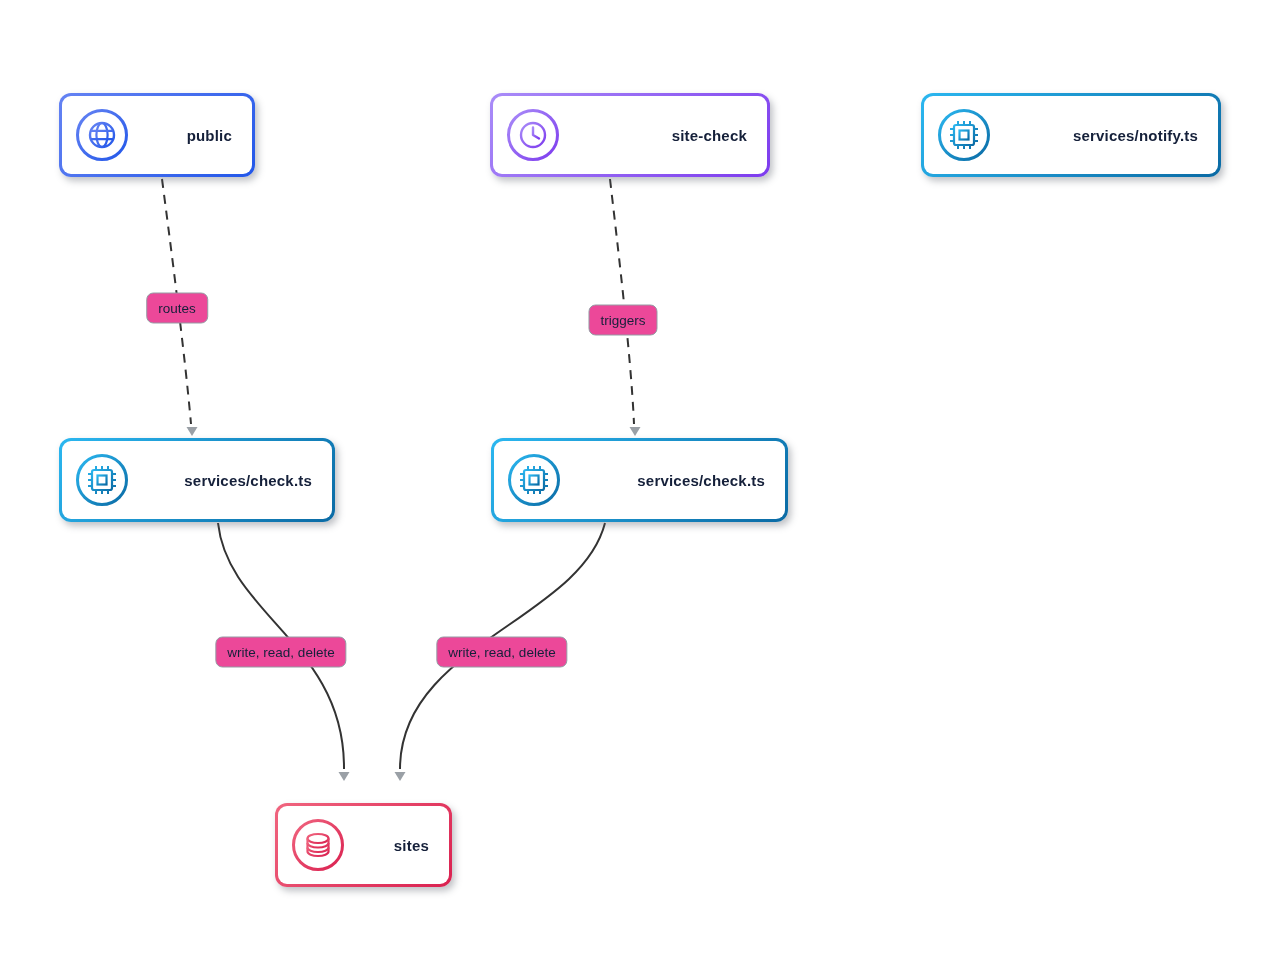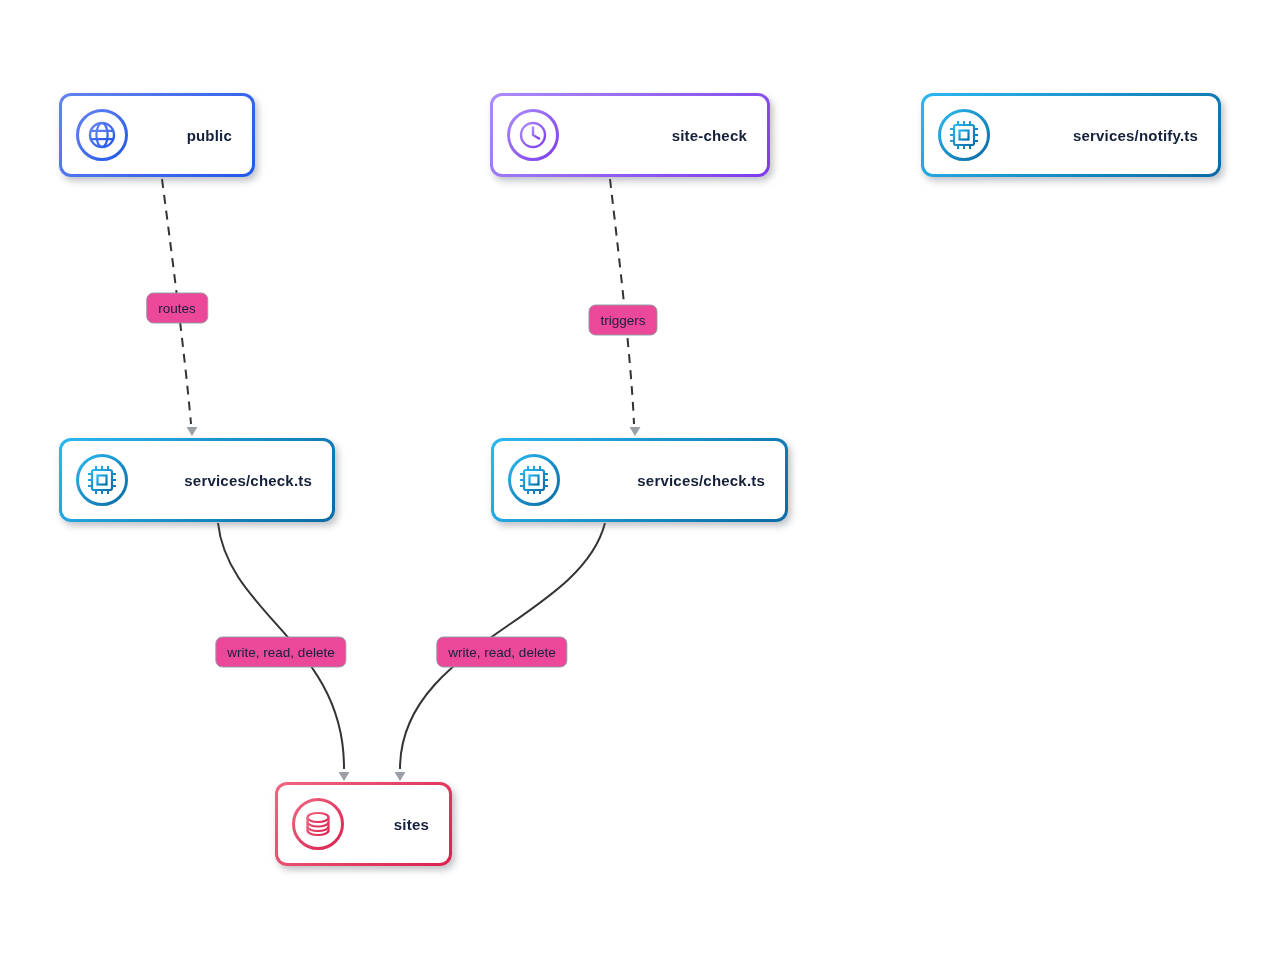--- a/index.html
+++ b/index.html
@@ -17,21 +17,21 @@
     box-shadow:3px 4px 7px rgba(90,95,105,.38);
     box-sizing:border-box;height:84px;
   }
   .node-inner{
     background:#ffffff;border-radius:9px;width:100%;height:100%;
     display:flex;align-items:center;box-sizing:border-box;padding-left:13px;
   }
   .node.blue  {background:linear-gradient(135deg,#6583f3,#2257e9);}
   .node.purple{background:linear-gradient(135deg,#a98cf8,#7d3bee);}
   .node.cyan  {background:linear-gradient(135deg,#2bb7f0,#0a6aa4);}
-  .node.red   {background:linear-gradient(135deg,#f0657f,#da2150);}
+  .node.red   {background:linear-gradient(135deg,#f0657f,#da2150);margin-top:21px;}
 
   .icon-wrap{width:54px;height:54px;flex:0 0 54px;display:flex;align-items:center;justify-content:center;}
   .node-label{
     flex:1;text-align:right;color:#15203a;font-size:15px;font-weight:600;
     letter-spacing:.2px;padding:0 20px 0 4px;white-space:nowrap;
   }
 
   .edge-label{
     position:absolute;z-index:3;transform:translate(-50%,-50%);
     background:#ec4899;border:1.6px solid #959ba4;border-radius:7px;

